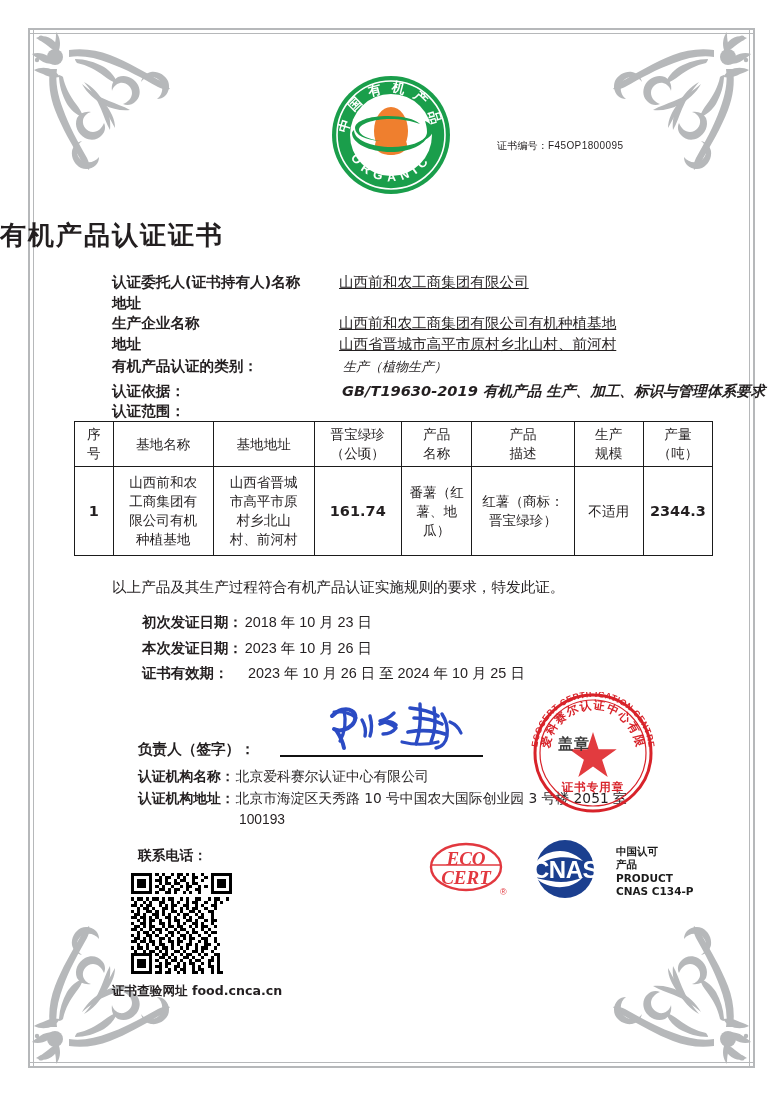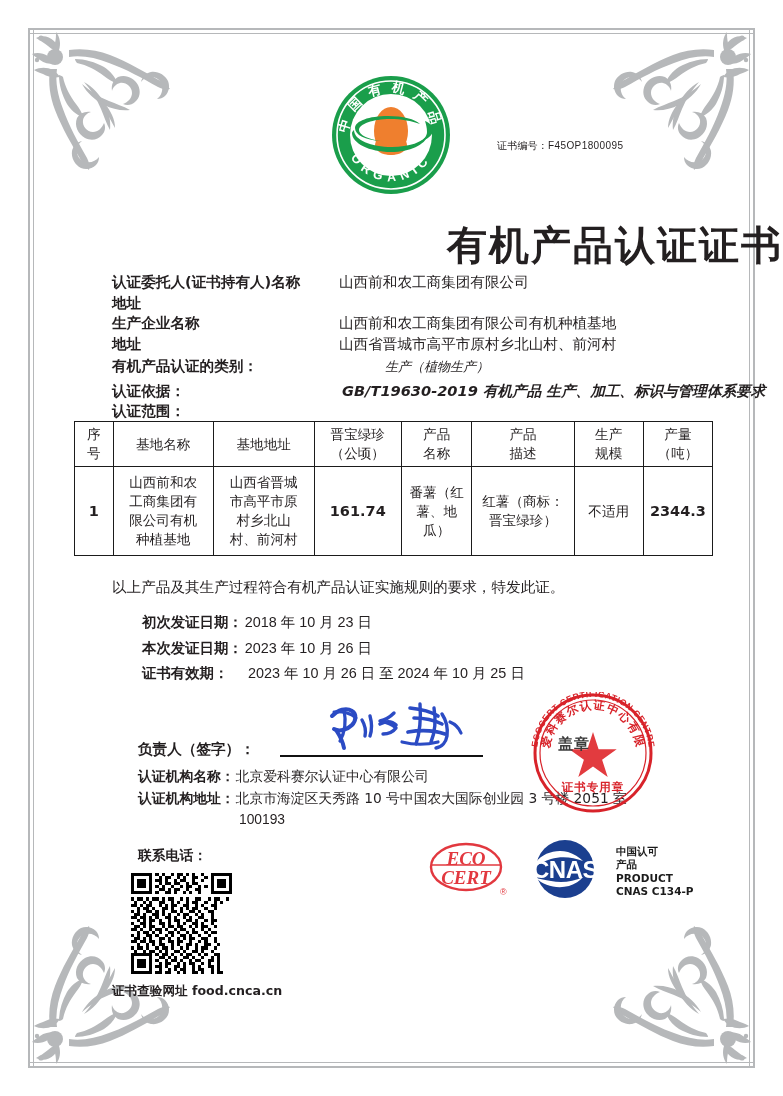--- a/index.html
+++ b/index.html
@@ -28,29 +28,29 @@
   .c-bl{left:-6px;bottom:-6px;transform:scaleY(-1);}
   .c-br{right:-6px;bottom:-6px;transform:scale(-1,-1);}
 
   
   .organic-logo{position:absolute;left:330px;top:74px;width:122px;height:122px;}
   .cert-no{position:absolute;left:497px;top:139px;font-size:10px;letter-spacing:.2px;white-space:nowrap;}
   .cert-no .lbl{font-family:"DejaVu Sans",sans-serif;}
   .cert-no .val{font-weight:400;letter-spacing:.4px;}
 
   .doc-title{
-    position:absolute;left:0;right:0;top:218px;text-align:right;
-    font-family:Liberation Serif, serif;font-weight:bold;font-size:40px;letter-spacing:2px;
+    position:absolute;left:0;right:0;top:218px;text-align:left;
+    font-family:Liberation Serif, serif;font-weight:bold;font-size:26px;letter-spacing:2px;
   }
 
   
   .info{position:absolute;left:112px;top:272px;width:600px;font-size:14.6px;line-height:20.5px;}
   .info .row{display:flex;align-items:baseline;white-space:nowrap;}
   .info .k{width:227px;flex:0 0 227px;font-family:"DejaVu Sans",sans-serif;font-weight:bold;}
-  .info .v{font-family:"DejaVu Serif","Liberation Serif",serif;}
+  .info .v{font-family:"DejaVu Serif","Liberation Serif",serif;text-decoration:underline;}
   .inline-row{display:flex;align-items:baseline;white-space:nowrap;}
   .inline-row .k{font-family:"DejaVu Sans",sans-serif;font-weight:bold;flex:0 0 auto;}
   .inline-row .v-italic{font-family:"DejaVu Serif",serif;font-style:italic;font-size:13px;padding-left:4px;}
   .inline-row .v-bolditalic{font-family:"DejaVu Sans",sans-serif;font-weight:bold;font-style:italic;padding-left:3px;}
 
   
   .tbl{position:absolute;left:74px;top:421px;width:639px;border-collapse:collapse;
        font-family:"DejaVu Serif","Liberation Serif",serif;font-size:13.6px;}
   .tbl td{border:1px solid #1b1b1b;text-align:center;vertical-align:middle;line-height:19px;padding:3px 2px;}
   .tbl .th{height:44px;}
@@ -248,21 +248,21 @@
       <span class="k">地址</span>
     </div>
     <div class="row">
       <span class="k">生产企业名称</span>
       <span class="v">山西前和农工商集团有限公司有机种植基地</span>
     </div>
     <div class="row">
       <span class="k">地址</span>
       <span class="v">山西省晋城市高平市原村乡北山村、前河村</span>
     </div>
-    <div class="inline-row" style="margin-top:2px;gap:42px;">
+    <div class="inline-row" style="margin-top:2px;">
       <span class="k">有机产品认证的类别：</span>
       <span class="v-italic">生产（植物生产）</span>
     </div>
     <div class="inline-row" style="margin-top:3px;">
       <span class="k">认证依据：</span>
       <span class="v-bolditalic">GB/T19630-2019 有机产品 生产、加工、标识与管理体系要求</span>
     </div>
     <div class="inline-row">
       <span class="k">认证范围：</span>
     </div>

